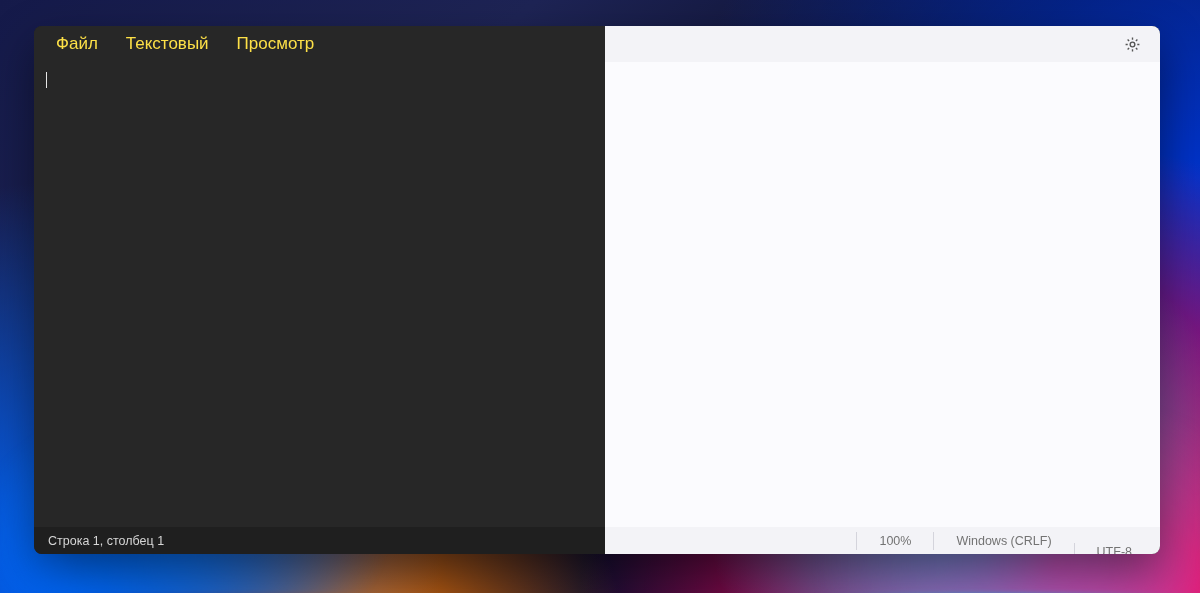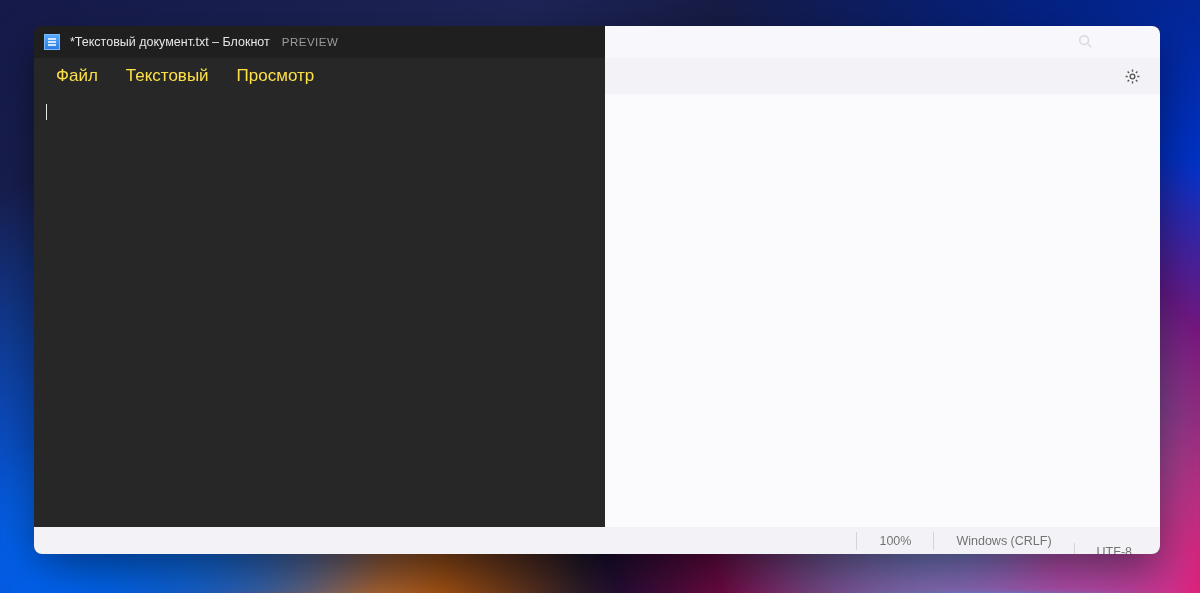--- a/index.html
+++ b/index.html
@@ -146,35 +146,20 @@
 
     svg { display:block; }
   </style>
 </head>
 <body>
 
 <div class="wallpaper"></div>
 
 <div class="window">
 
-  <div class="titlebar">
-    <div class="titlebar-dark">
-      <span class="app-icon"></span>
-      <span class="win-title">*Текстовый документ.txt – Блокнот</span>
-      <span class="preview-tag">PREVIEW</span>
-    </div>
-    <div class="titlebar-light">
-      <span class="search-icon-tb">
-        <svg viewBox="0 0 16 16" width="14" height="14" stroke="#9b9ba3" stroke-width="1.6" fill="none">
-          <circle cx="7" cy="7" r="5"></circle>
-            <line x1="11" y1="11" x2="15" y2="15"></line>
-        </svg>
-      </span>
-    </div>
-  </div>
 
   <div class="menubar-row">
     <div class="menubar-dark">
       <div class="menu-item">Файл</div>
       <div class="menu-item">Текстовый</div>
       <div class="menu-item">Просмотр</div>
     </div>
     <div class="menubar-light">
       <div class="gear-btn">
         <span>
@@ -189,20 +174,23 @@
 
   <div class="body-row">
     <div class="editor-pane">
       <span></span>
       <div class="caret"></div>
     </div>
     <div class="preview-pane"></div>
   </div>
 
   <div class="status-row">
+    <div class="status-dark">
+      <span>Строка 1, столбец 1</span>
+    </div>
     <div class="status-light">
       <div class="status-cell">100%</div>
       <div class="status-cell">Windows (CRLF)</div>
       <div class="status-cell">UTF-8</div>
     </div>
   </div>
 
 </div>
 
 </body></html>

